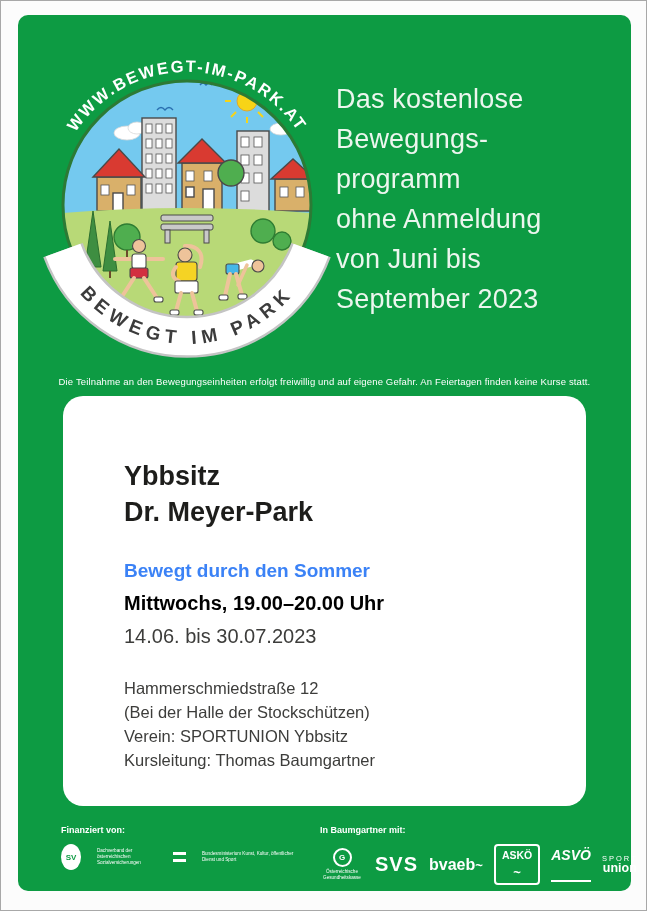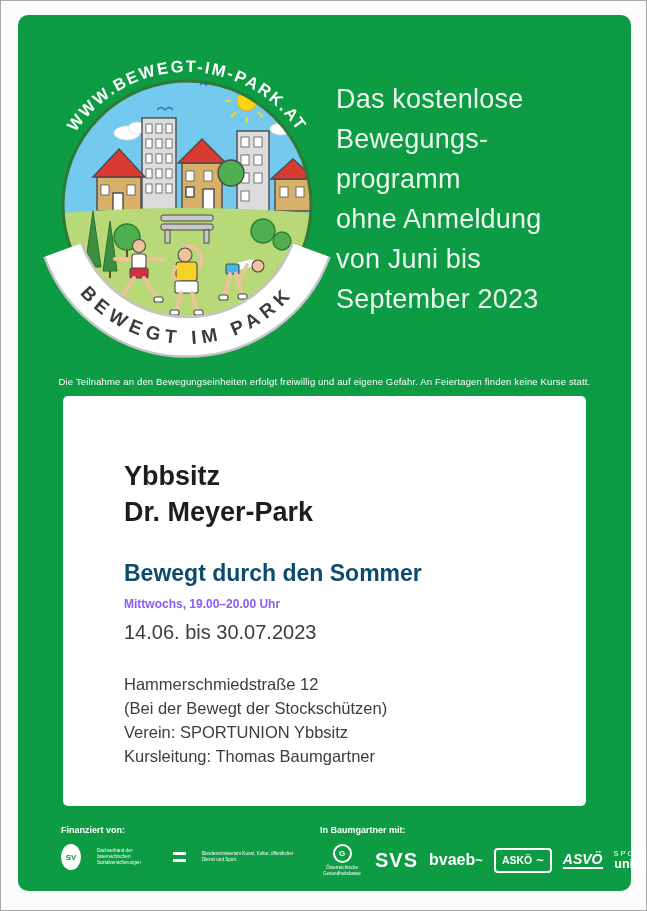--- a/index.html
+++ b/index.html
@@ -14,24 +14,24 @@
   
   .headline{position:absolute;left:318px;top:64px;width:285px;
             font-size:27px;line-height:40px;color:#ecf6ee;white-space:pre-line;letter-spacing:.2px;}
 
   
   .disclaimer{position:absolute;left:0;top:361px;width:100%;text-align:center;
               font-size:9.5px;color:#ffffff;letter-spacing:.15px;}
 
   
   .card{position:absolute;left:45px;top:381px;width:523px;height:410px;background:#ffffff;
-        border-radius:5px;box-sizing:border-box;padding:62px 40px 0 61px;}
+        border-radius:20px;box-sizing:border-box;padding:62px 40px 0 61px;}
   .card-title{font-size:27px;font-weight:bold;color:#1d1d1b;line-height:36px;white-space:pre-line;}
-  .card-sub{margin-top:30px;font-size:23px;font-weight:bold;color:#0c4a6e;}
-  .card-sched{margin-top:10px;font-size:12px;font-weight:bold;color:#8b5cf6;}
+  .card-sub{margin-top:30px;font-size:19px;font-weight:bold;color:#3b82f6;}
+  .card-sched{margin-top:10px;font-size:20px;font-weight:bold;color:#000000;}
   .card-date{margin-top:10px;font-size:20px;color:#3d3d3b;}
   .card-addr{margin-top:28px;font-size:16.5px;line-height:24px;color:#3d3d3b;}
 
   
   .footer{position:absolute;left:43px;top:810px;right:16px;display:flex;gap:26px;color:#fff;}
   .f-label{font-size:9px;font-weight:bold;margin-bottom:9px;}
   .f-row{display:flex;align-items:center;gap:12px;}
   .coop-row{gap:11px;}
   .cap{font-size:4.6px;line-height:1.25;color:#fff;}
   .funded-item{display:flex;align-items:center;gap:16px;}
@@ -42,22 +42,22 @@
   .flag i{display:block;height:3px;background:#fff;}
   .bm-cap{width:92px;}
   .coop-item{display:flex;flex-direction:column;align-items:center;gap:2px;text-align:center;}
   .oegk-mark{width:15px;height:15px;border:2.5px solid #fff;border-radius:50%;
              display:flex;align-items:center;justify-content:center;font-size:8px;font-weight:bold;}
   .oegk-cap{width:44px;}
   .svs-mark{font-size:20px;font-weight:bold;letter-spacing:1px;}
   .bvaeb-mark{font-size:16px;font-weight:bold;text-transform:lowercase;}
   .swoosh{font-size:13px;font-weight:bold;}
   .askoe-mark{border:2px solid #fff;border-radius:4px;padding:3px 6px;font-size:10.5px;font-weight:bold;
-              display:flex;align-items:center;gap:4px;}
-  .asvoe-mark{font-size:14px;font-weight:900;font-style:italic;border-bottom:2px solid #fff;padding-bottom:0;}
+              display:flex;align-items:center;gap:4px;flex-direction:column;}
+  .asvoe-mark{font-size:14px;font-weight:900;font-style:italic;border-bottom:2px solid #fff;padding-bottom:17px;}
   .union-mark{display:flex;align-items:center;gap:13px;}
   .union-txt{display:flex;flex-direction:column;line-height:1;}
   .union-top{font-size:7.5px;letter-spacing:2px;}
   .union-bot{font-size:12.5px;font-weight:bold;}
   .union-u{width:15px;height:15px;border-radius:50%;background:#fff;color:#0d9b43;
            display:flex;align-items:center;justify-content:center;font-size:9px;font-weight:bold;}
 </style>
 </head>
 <body>
 
@@ -239,21 +239,21 @@
     <div class="disclaimer">Die Teilnahme an den Bewegungseinheiten erfolgt freiwillig und auf eigene Gefahr. An Feiertagen finden keine Kurse statt.</div>
 
     <div class="card">
       <div class="card-title">Ybbsitz
 Dr. Meyer-Park</div>
       <div class="card-sub">Bewegt durch den Sommer</div>
       <div class="card-sched">Mittwochs, 19.00–20.00 Uhr</div>
       <div class="card-date">14.06. bis 30.07.2023</div>
       <div class="card-addr">
         <div>Hammerschmiedstraße 12</div>
-        <div>(Bei der Bewegt der Stockschützen)</div>
+        <div>(Bei der Halle der Stockschützen)</div>
         <div>Verein: SPORTUNION Ybbsitz</div>
         <div>Kursleitung: Thomas Baumgartner</div>
       </div>
     </div>
 
     <div class="footer">
       <div>
         <div class="f-label">Finanziert von:</div>
         <div class="f-row">
           <div class="funded-item">

